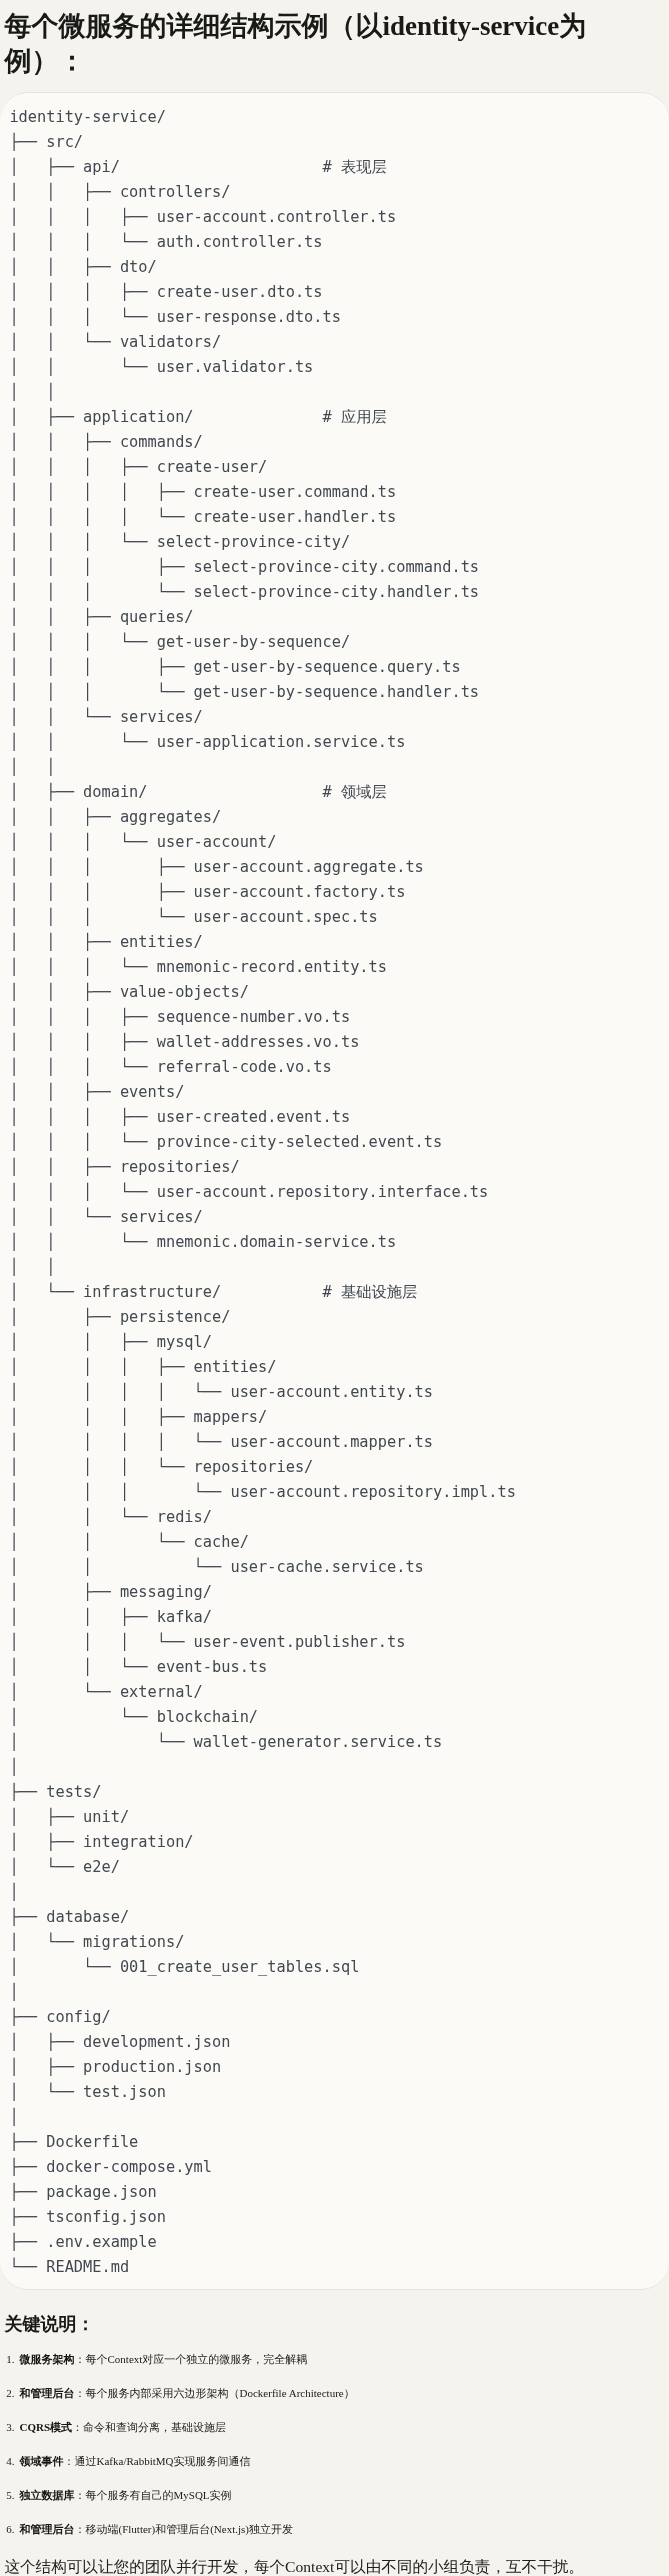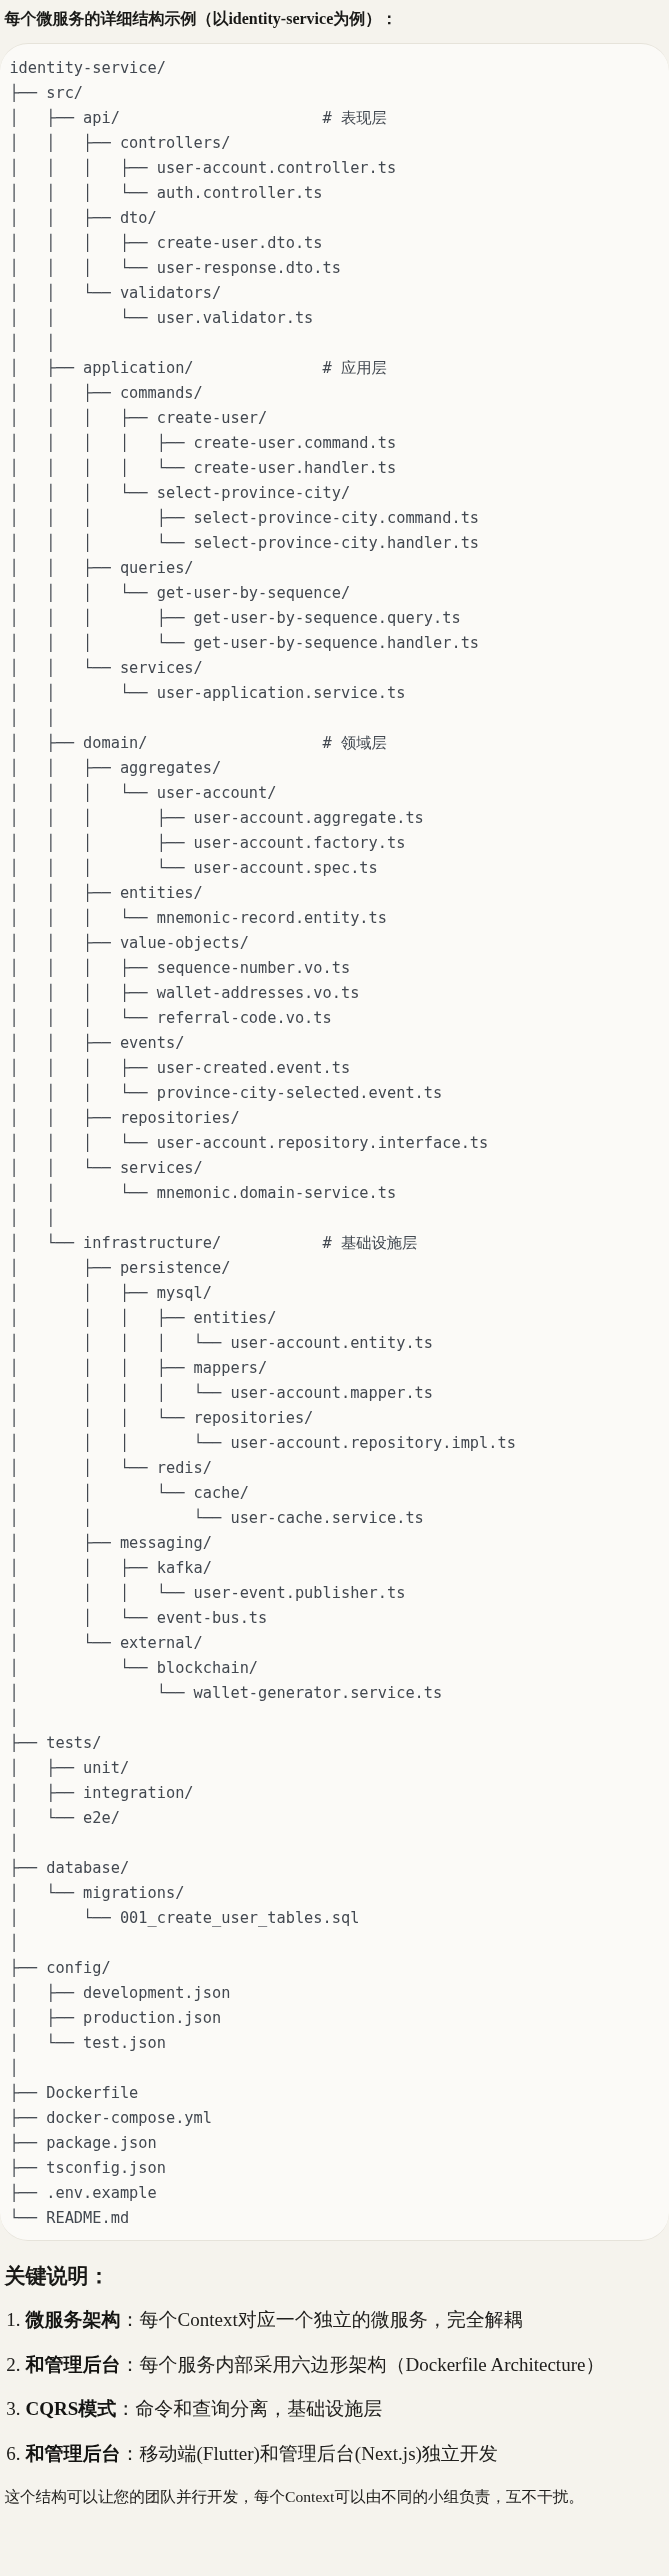--- a/index.html
+++ b/index.html
@@ -11,21 +11,21 @@
     font-family: "Liberation Serif", serif;
     color: #21201e;
   }
   .page {
     width: 669px;
     min-height: 2576px;
     overflow: hidden;
   }
   .doc-title {
     margin: 8.8px 5px 13px 4.4px;
-    font-size: 16px;
+    font-size: 27px;
     line-height: 1.3;
     font-weight: 700;
     color: #191917;
     font-family: "Liberation Serif", serif;
   }
   .code-section {
     background: #fbfaf7;
     border-top: 0.6px solid #e6e3da;
     border-bottom: 0.6px solid #e6e3da;
     padding: 12.5px 9.4px 8.8px 9.4px;
@@ -37,27 +37,27 @@
     font-size: 15.3px;
     line-height: 25px;
     color: #424850;
     white-space: pre;
   }
   .notes-section {
     padding: 22.5px 5px 0 4.4px;
   }
   .notes-heading {
     margin: 0 0 16.3px 0;
-    font-size: 21px;
+    font-size: 18px;
     line-height: 1.3;
     font-weight: 700;
     color: #191917;
   }
   .note-item {
-    font-size: 19px;
+    font-size: 11px;
     line-height: 1.35;
     margin: 0 0 19px 1.9px;
   }
   .note-number {
     display: inline-block;
     margin-right: 5px;
   }
   .note-label {
     font-weight: 700;
     color: #141412;
@@ -175,21 +175,27 @@
     </div>
 
     <div class="note-item">
       <span class="note-number">2.</span><span class="note-label">和管理后台</span><span class="note-text">：每个服务内部采用六边形架构（Dockerfile Architecture）</span>
     </div>
 
     <div class="note-item">
       <span class="note-number">3.</span><span class="note-label">CQRS模式</span><span class="note-text">：命令和查询分离，基础设施层</span>
     </div>
 
-
+    <div class="note-item">
+      <span class="note-number">4.</span><span class="note-label">领域事件</span><span class="note-text">：通过Kafka/RabbitMQ实现服务间通信</span>
+    </div>
+
+    <div class="note-item">
+      <span class="note-number">5.</span><span class="note-label">独立数据库</span><span class="note-text">：每个服务有自己的MySQL实例</span>
+    </div>
 
     <div class="note-item">
       <span class="note-number">6.</span><span class="note-label">和管理后台</span><span class="note-text">：移动端(Flutter)和管理后台(Next.js)独立开发</span>
     </div>
 
     <p class="closing-note">这个结构可以让您的团队并行开发，每个Context可以由不同的小组负责，互不干扰。</p>
 
   </div>
 
 </div>

